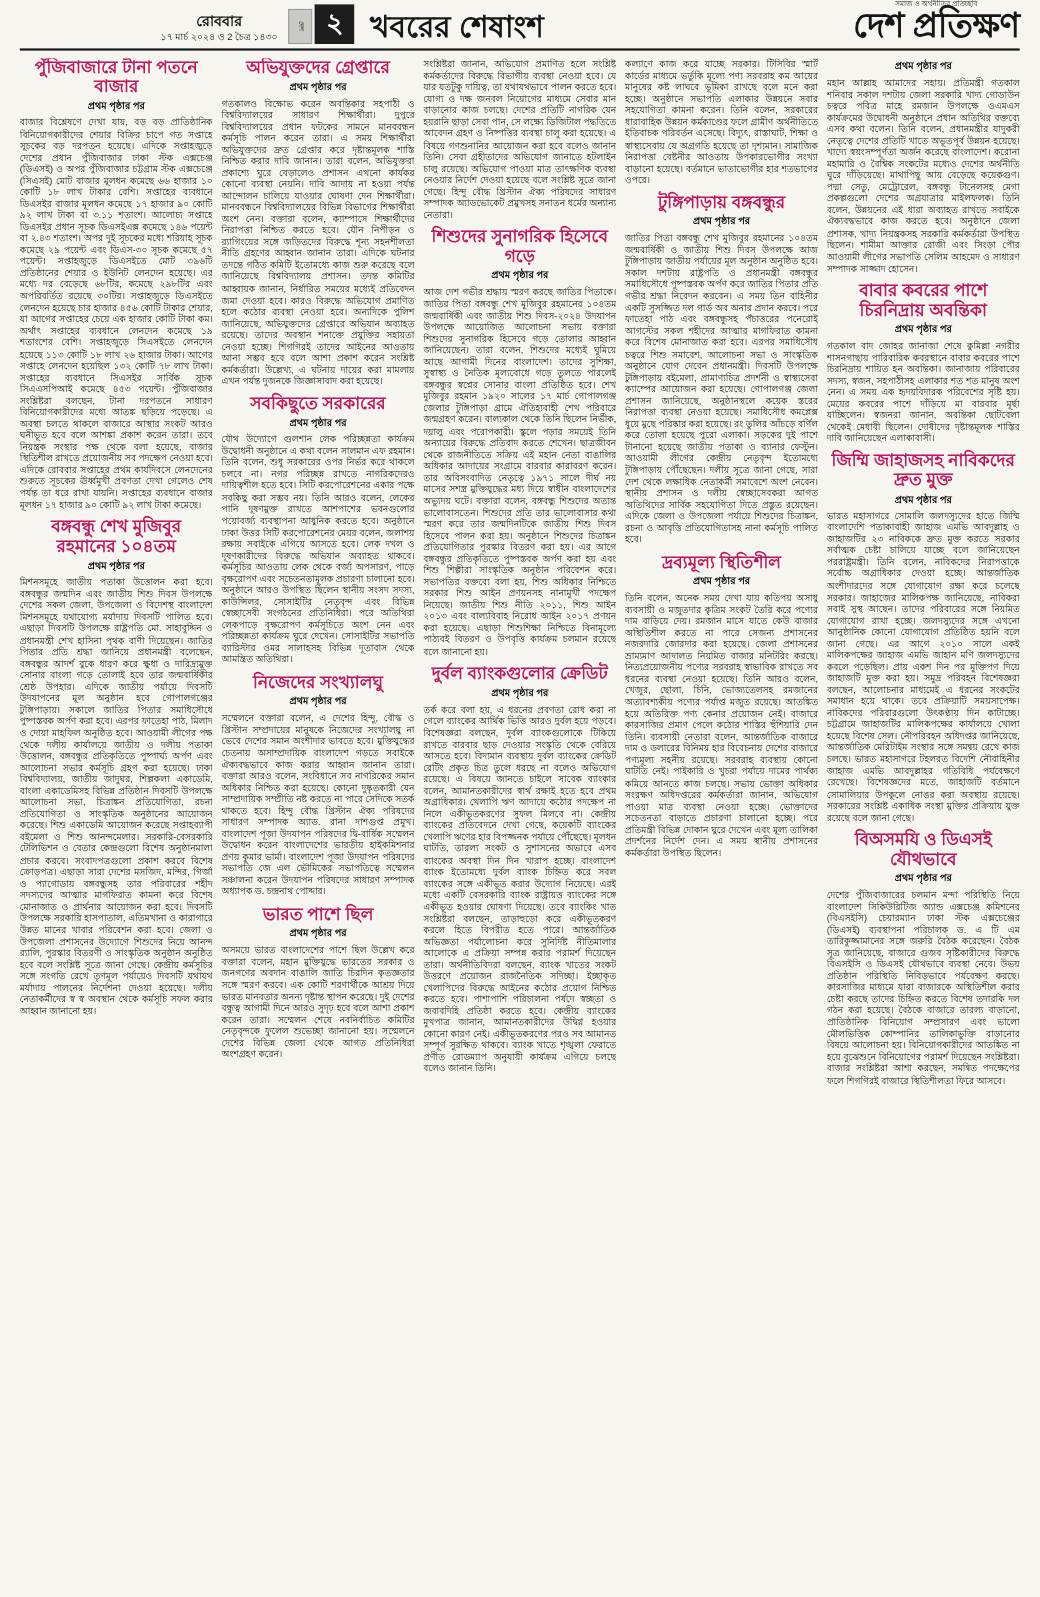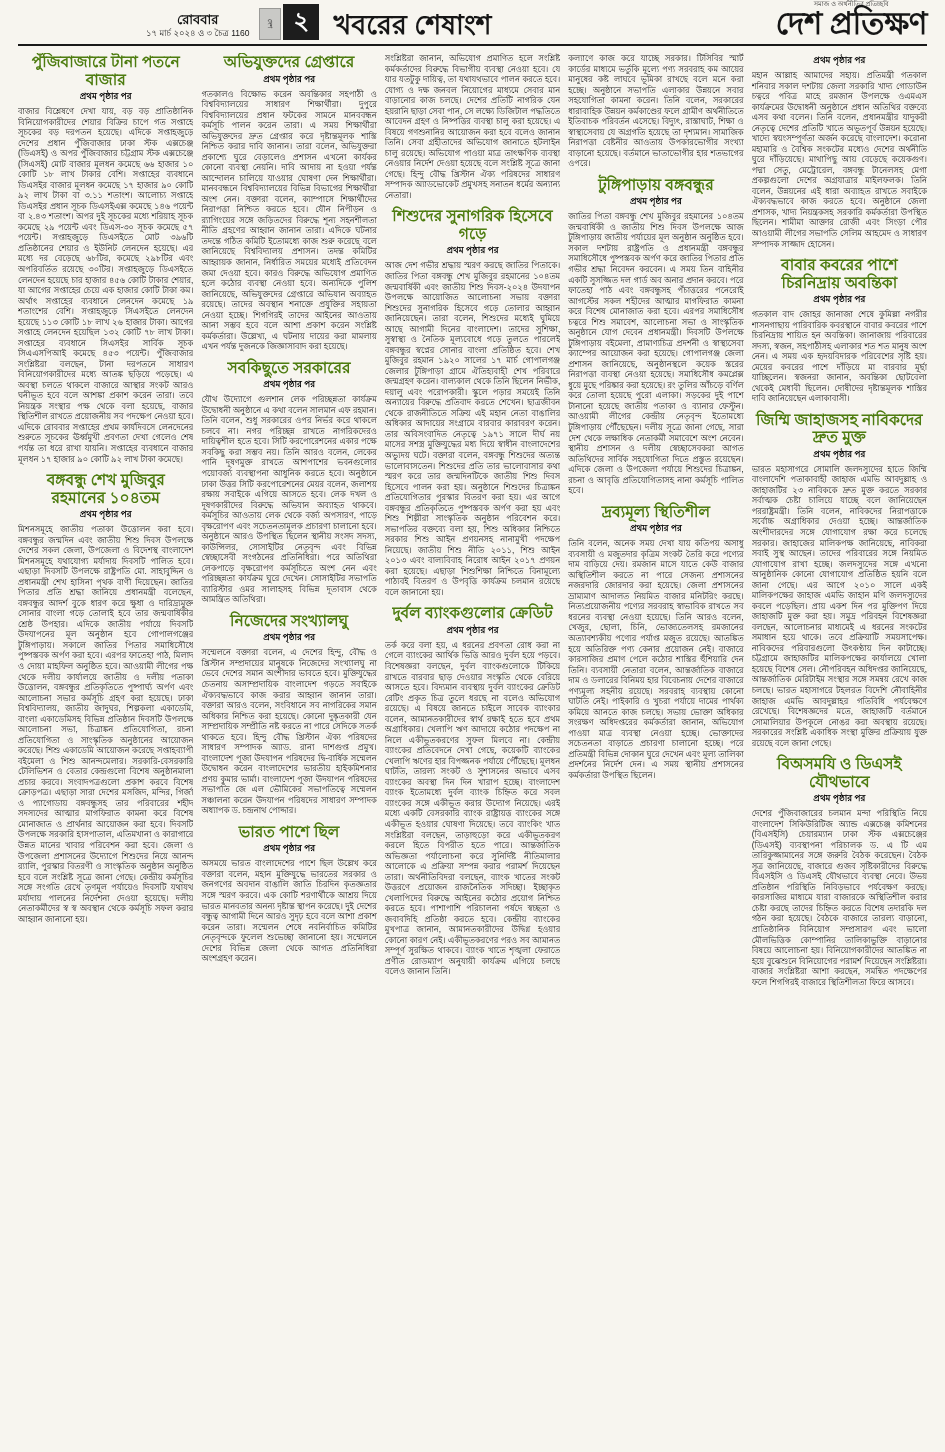--- a/index.html
+++ b/index.html
@@ -40,39 +40,39 @@
   .tagline{font-size:6.5px;color:#2a2a2a;margin-bottom:1px;text-align:center;}
   .brand{font-size:31px;font-weight:700;letter-spacing:-0.5px;white-space:nowrap;}
   
   .columns{
     display:flex;gap:8px;padding:7px 18px 0;box-sizing:border-box;
     height:1360px;overflow:hidden;
   }
   .col{flex:1 1 0;min-width:0;overflow:hidden;}
   .headline{
     font-weight:700;font-size:15.5px;line-height:1.13;text-align:center;
-    margin:7px 0 1px;color:#4d7c0f;
+    margin:7px 0 1px;color:#be185d;
   }
   .col .headline:first-child{margin-top:0;}
   .kicker{
     font-weight:700;font-size:8.8px;text-align:center;margin:0 0 2px;color:#000;
   }
   .body{
     font-size:8.3px;line-height:1.27;text-align:justify;color:#1b1b1b;
     word-break:break-word;
   }
 </style>
 </head>
 <body>
 
 <div class="page">
   <header class="hdr">
     <div class="date-block">
       <div class="weekday">রোববার</div>
-      <div class="date">১৭ মার্চ ২০২৪ ও ৩ চৈত্র 1160</div>
+      <div class="date">১৭ মার্চ ২০২৪ ও 2 চৈত্র ১৪৩০</div>
     </div>
     <div class="ornament">
       <span class="glyph">দেশ</span>
     </div>
     <div class="pagenum-box">
       <span>২</span>
     </div>
     <h1 class="section-title">খবরের শেষাংশ</h1>
     <div class="hdr-spacer"></div>
     <div class="masthead">

